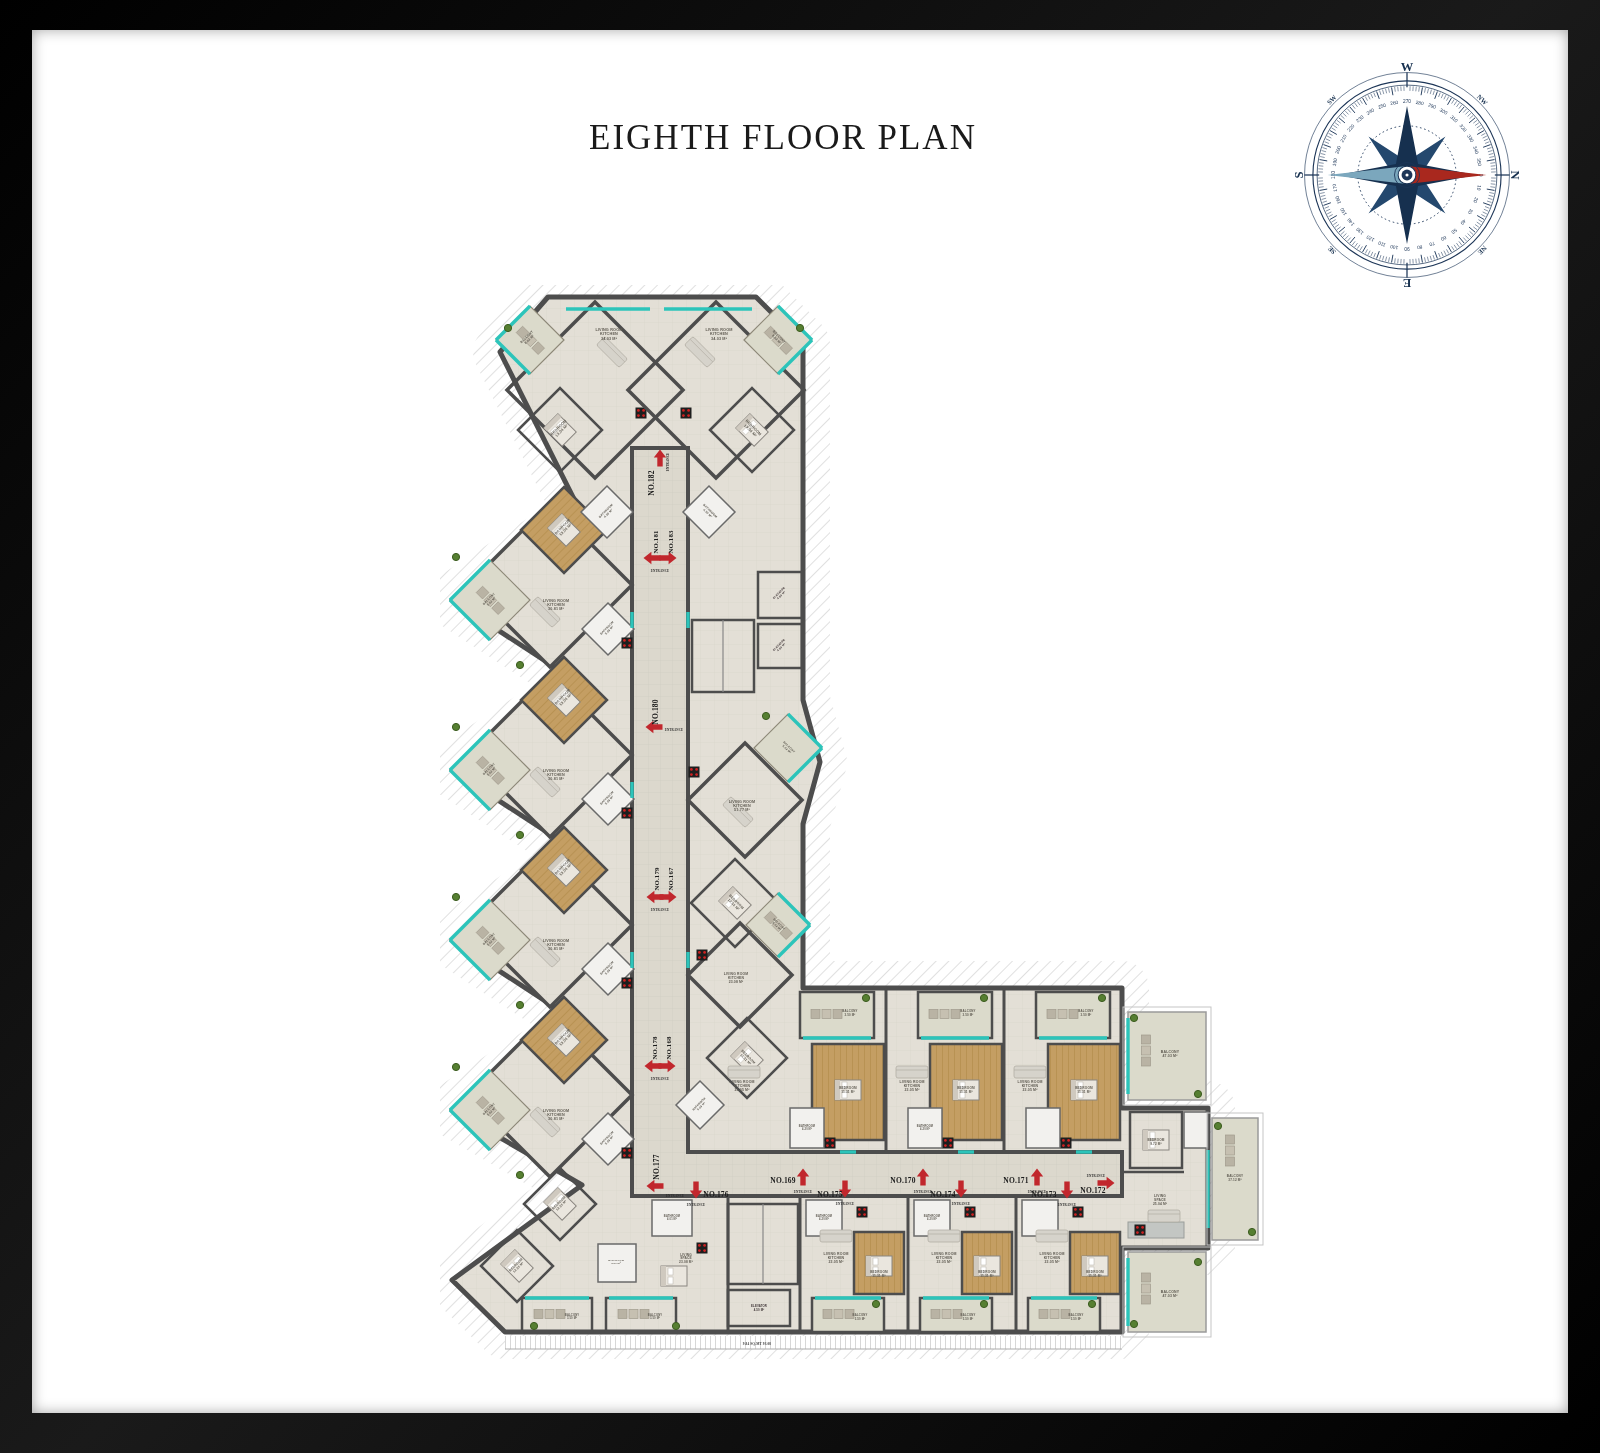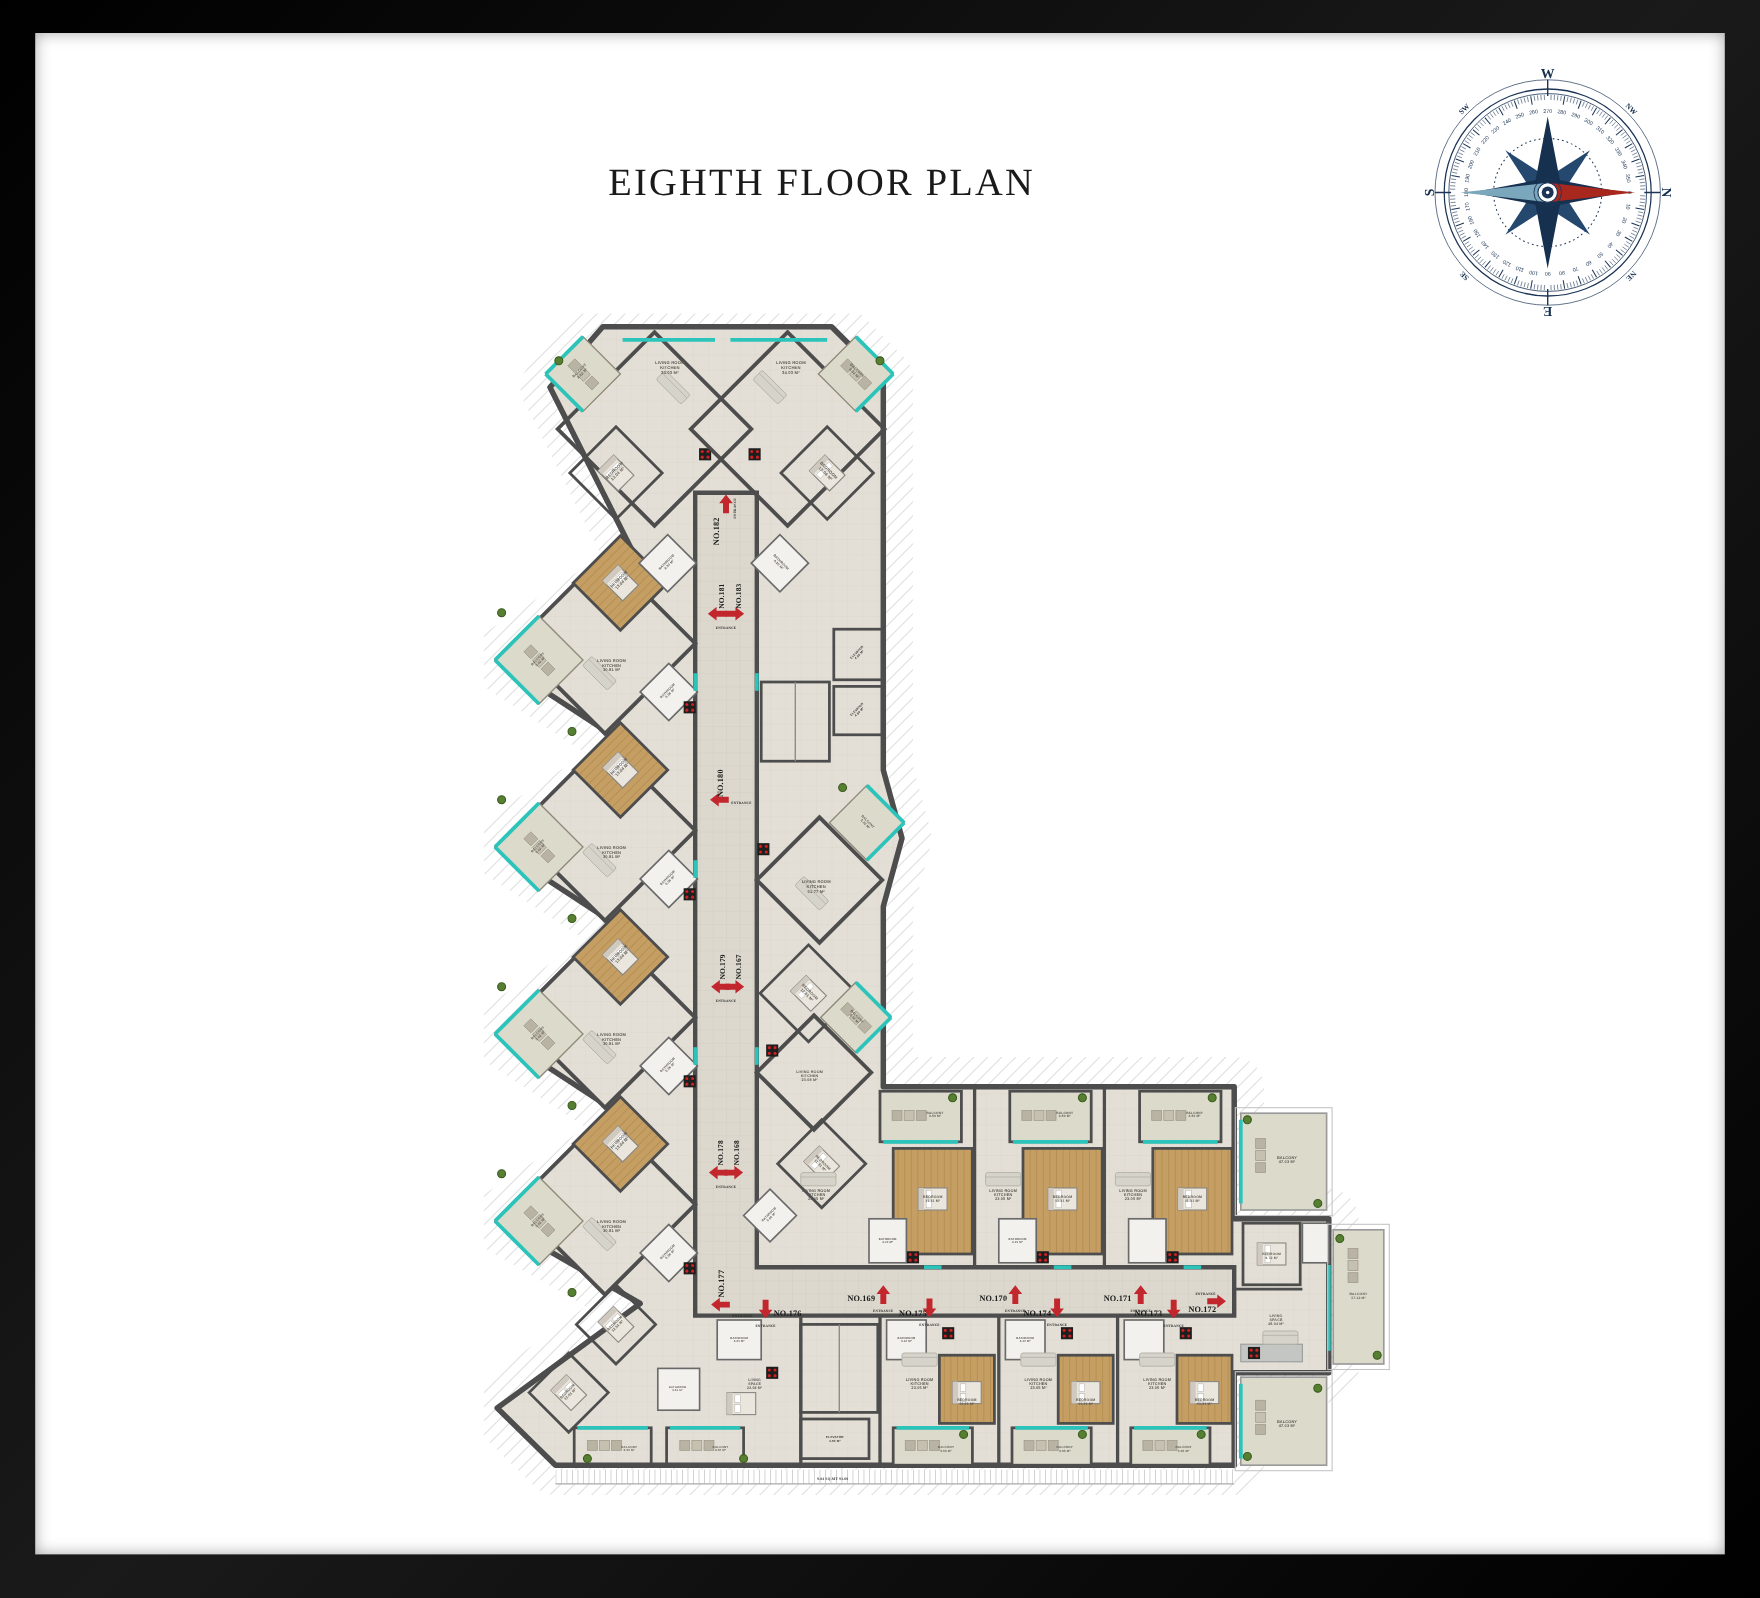--- a/index.html
+++ b/index.html
@@ -1,21 +1,21 @@
 <!DOCTYPE html>
 <html><head>
 <meta charset="utf-8">
 <style>
   html,body{margin:0;padding:0;}
   body{width:1600px;height:1453px;position:relative;background:#050505;font-family:"Liberation Sans",sans-serif;overflow:hidden;}
   .frame{position:absolute;left:0;top:0;width:1600px;height:1453px;background:linear-gradient(135deg,#000 0%,#1a1a1a 50%,#000 100%);}
   .page{position:absolute;left:32px;top:30px;width:1536px;height:1383px;background:#ffffff;box-shadow:inset 0 0 14px rgba(0,0,0,.35);}
-  .title{position:absolute;left:521px;top:88px;width:460px;
+  .title{position:absolute;left:521px;top:88px;width:460px;text-align:center;
          font-family:"Liberation Serif",serif;font-size:35px;font-weight:400;
-         letter-spacing:2px;color:#1a1a1a;white-space:nowrap;margin-top:28px;}
+         letter-spacing:2px;color:#1a1a1a;white-space:nowrap;}
   .compass{position:absolute;left:1260px;top:30px;width:230px;height:230px;}
   .plan{position:absolute;left:408px;top:255px;width:830px;height:1075px;}
   .teal{stroke:#2cc4ba;stroke-width:3.4;fill:none;}
   .wall{stroke:#4d4d4d;fill:none;}
   text{user-select:none;}
 </style>
 </head>
 <body>
 
 <div class="frame"></div>

